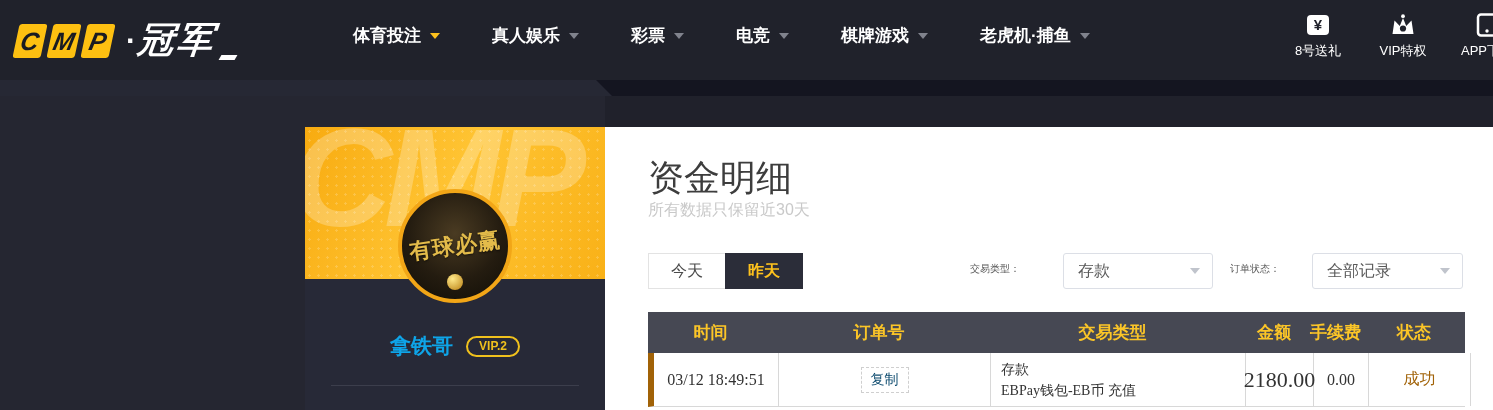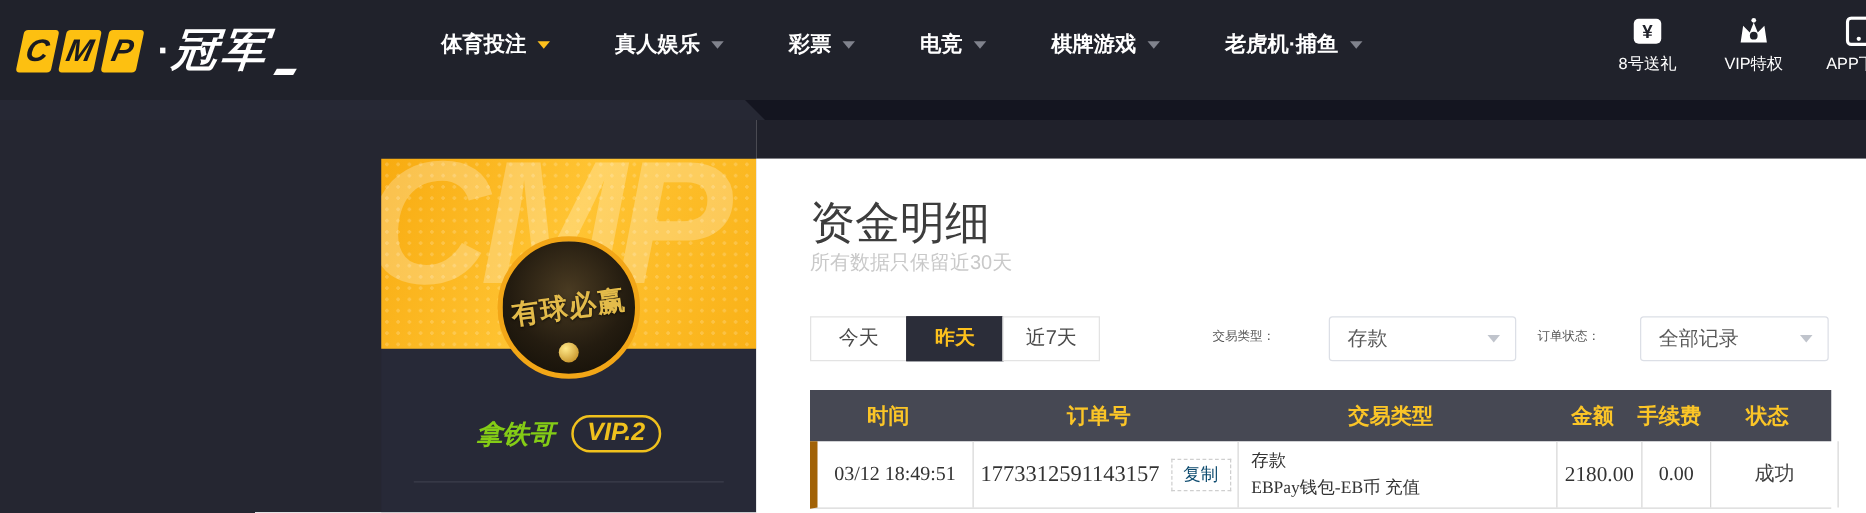--- a/index.html
+++ b/index.html
@@ -47,23 +47,23 @@
             background-size:9px 9px; }
   .avatar { position:absolute; top:62px; left:93px; width:114px; height:114px; border-radius:50%;
             border:4px solid #f2a617; overflow:hidden; z-index:2;
             background:radial-gradient(circle at 50% 38%, #4a3b22 0%, #241c10 55%, #100d06 100%); }
   .avatar-caption { position:absolute; top:38px; left:0; width:100%; text-align:center;
             font-family:"Liberation Serif",serif; font-weight:900; font-size:22px; color:#e3bb4a;
             transform:rotate(-8deg); text-shadow:0 1px 2px rgba(0,0,0,.6); letter-spacing:1px; }
   .avatar-ball { position:absolute; bottom:9px; left:50%; transform:translateX(-50%); width:16px; height:16px;
             border-radius:50%; background:radial-gradient(circle at 35% 30%, #ffe98a, #b97f12); }
   .name-row { position:absolute; top:205px; left:0; width:100%; display:flex; justify-content:center; align-items:center; gap:13px; }
-  .username { color:#84cc16; font-size:21px; font-weight:bold;font-style:italic; }
+  .username { color:#0ea5e9; font-size:21px; font-weight:bold; }
   .vip-badge { border:2px solid #f0c11d; color:#f0c11d; border-radius:15px; padding:1px 11px 2px;
-            font-style:italic; font-weight:900; font-size:20px; }
+            font-weight:900; font-size:12px; }
   .card-divider { position:absolute; top:258px; left:26px; right:26px; height:1px; background:#3c3e4c; }
 
   
   .main { position:absolute; top:127px; left:605px; right:0; bottom:0; background:#fff; }
   .main-title { position:absolute; top:27px; left:43px; font-size:36px; color:#3d3d3d; font-weight:400; }
   .main-subtitle { position:absolute; top:73px; left:43px; font-size:16px; color:#c9c9c9; }
 
   .tabs { position:absolute; top:126px; left:43px; display:flex; }
   .tab { width:78px; height:36px; line-height:34px; text-align:center; font-size:16px; color:#4a4a4a;
          border:1px solid #e3e3e3; margin-left:-1px; background:#fff; cursor:pointer; }
@@ -87,22 +87,22 @@
   .trow { display:grid; grid-template-columns:125px 212px 255px 68px 55px 102px; height:54px;
           border-bottom:1px solid #d8d8d8; border-left:6px solid #a16207;
           font-family:"Liberation Serif",serif; }
   .td { display:flex; align-items:center; justify-content:center; font-size:16px; color:#333;
         border-right:1px solid #d8d8d8; }
   .td-order { font-size:18px; gap:9px; }
   .copy-btn { border:1px dashed #cfcfcf; padding:3px 9px; font-size:14px; color:#0c4a6e; background:#fff;
         cursor:pointer; font-family:"Liberation Serif",serif; }
   .td-type { flex-direction:column; align-items:flex-start; justify-content:center; padding-left:10px;
         font-size:14px; line-height:21px; }
-  .td-amount { font-size:17px; }
-  .td-status { color:#404040;text-align:right; }
+  .td-amount { font-size:22px; }
+  .td-status { color:#a16207;text-align:right; }
 
   svg { display:block; }
 </style>
 </head>
 <body>
 
 <div class="page">
 
   <div class="navbar">
     <div class="logo">
@@ -194,21 +194,20 @@
     <div class="card-divider"></div>
   </div>
 
   <div class="main">
     <div class="main-title">资金明细</div>
     <div class="main-subtitle">所有数据只保留近30天</div>
 
     <div class="tabs">
       <div class="tab">今天</div>
       <div class="tab selected">昨天</div>
-      <div class="tab">近7天</div>
     </div>
 
     <div class="filter-label fl-type">交易类型：</div>
     <div class="select-box sb-type">
       <span class="select-value">存款</span>
       <span class="select-chev"></span>
     </div>
 
     <div class="filter-label fl-status">订单状态：</div>
     <div class="select-box sb-status">
@@ -221,21 +220,20 @@
         <div class="th">时间</div>
         <div class="th">订单号</div>
         <div class="th">交易类型</div>
         <div class="th">金额</div>
         <div class="th">手续费</div>
         <div class="th">状态</div>
       </div>
       <div class="trow">
         <div class="td">03/12 18:49:51</div>
         <div class="td td-order">
-          <span>1773312591143157</span>
           <span class="copy-btn">复制</span>
         </div>
         <div class="td td-type">
           <span>存款</span>
           <span>EBPay钱包-EB币 充值</span>
         </div>
         <div class="td td-amount">2180.00</div>
         <div class="td">0.00</div>
         <div class="td td-status">成功</div>
       </div>

